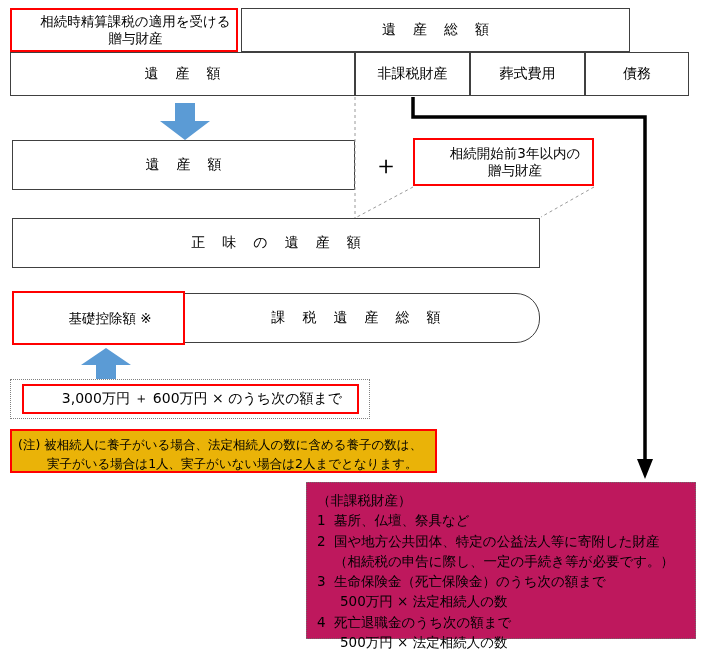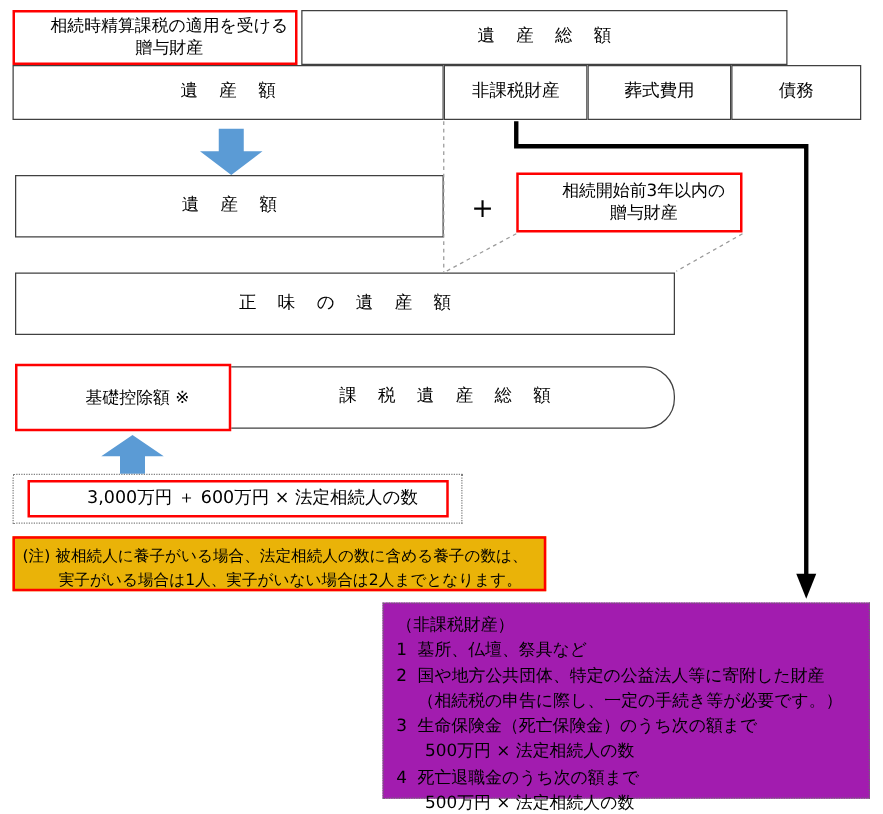--- a/index.html
+++ b/index.html
@@ -61,21 +61,21 @@
     font-size: 26px;
     font-weight: 400;
     display: flex;
     align-items: center;
     justify-content: center;
   }
 
   
   .listbox {
     border: 1px dotted #6e6e6e;
-    background: #a21caf;
+    background: #be185d;
     padding: 7px 10px 8px 10px;
   }
   .list-title { font-size: 13.5px; line-height: 1.5; }
   .list-row {
     display: flex;
     font-size: 13.5px;
     line-height: 1.5;
   }
   .list-num { width: 17px; flex: 0 0 17px; }
   .list-txt { flex: 1 1 auto; white-space: pre-line; }
@@ -151,21 +151,21 @@
     <span class="redbox-text">基礎控除額 ※</span>
   </div>
 
   <svg class="abs" style="left:80px; top:348px;" width="52" height="34" viewBox="0 0 52 34">
     <polygon points="26,0 51,17 36,17 36,33 16,33 16,17 1,17" fill="#5b9bd5"></polygon>
   </svg>
 
   <div class="abs dotbox" style="left:10px; top:379px; width:360px; height:40px;"></div>
 
   <div class="abs redbox" style="left:22px; top:384px; width:337px; height:30px;">
-    <span class="redbox-text" style="font-size:14px;">3,000万円 ＋ 600万円 × 法定相続人の数</span>
+    <span class="redbox-text" style="font-size:14px;">3,000万円 ＋ 600万円 × のうち次の額まで</span>
   </div>
 
   <div class="abs notebox" style="left:10px; top:429px; width:427px; height:44px;">
     <div class="note-line">(注) 被相続人に養子がいる場合、法定相続人の数に含める養子の数は、</div>
     <div class="note-line">　　 実子がいる場合は1人、実子がいない場合は2人までとなります。</div>
   </div>
 
   <div class="abs listbox" style="left:306px; top:482px; width:390px; height:157px;">
     <div class="list-title">（非課税財産）</div>
 

